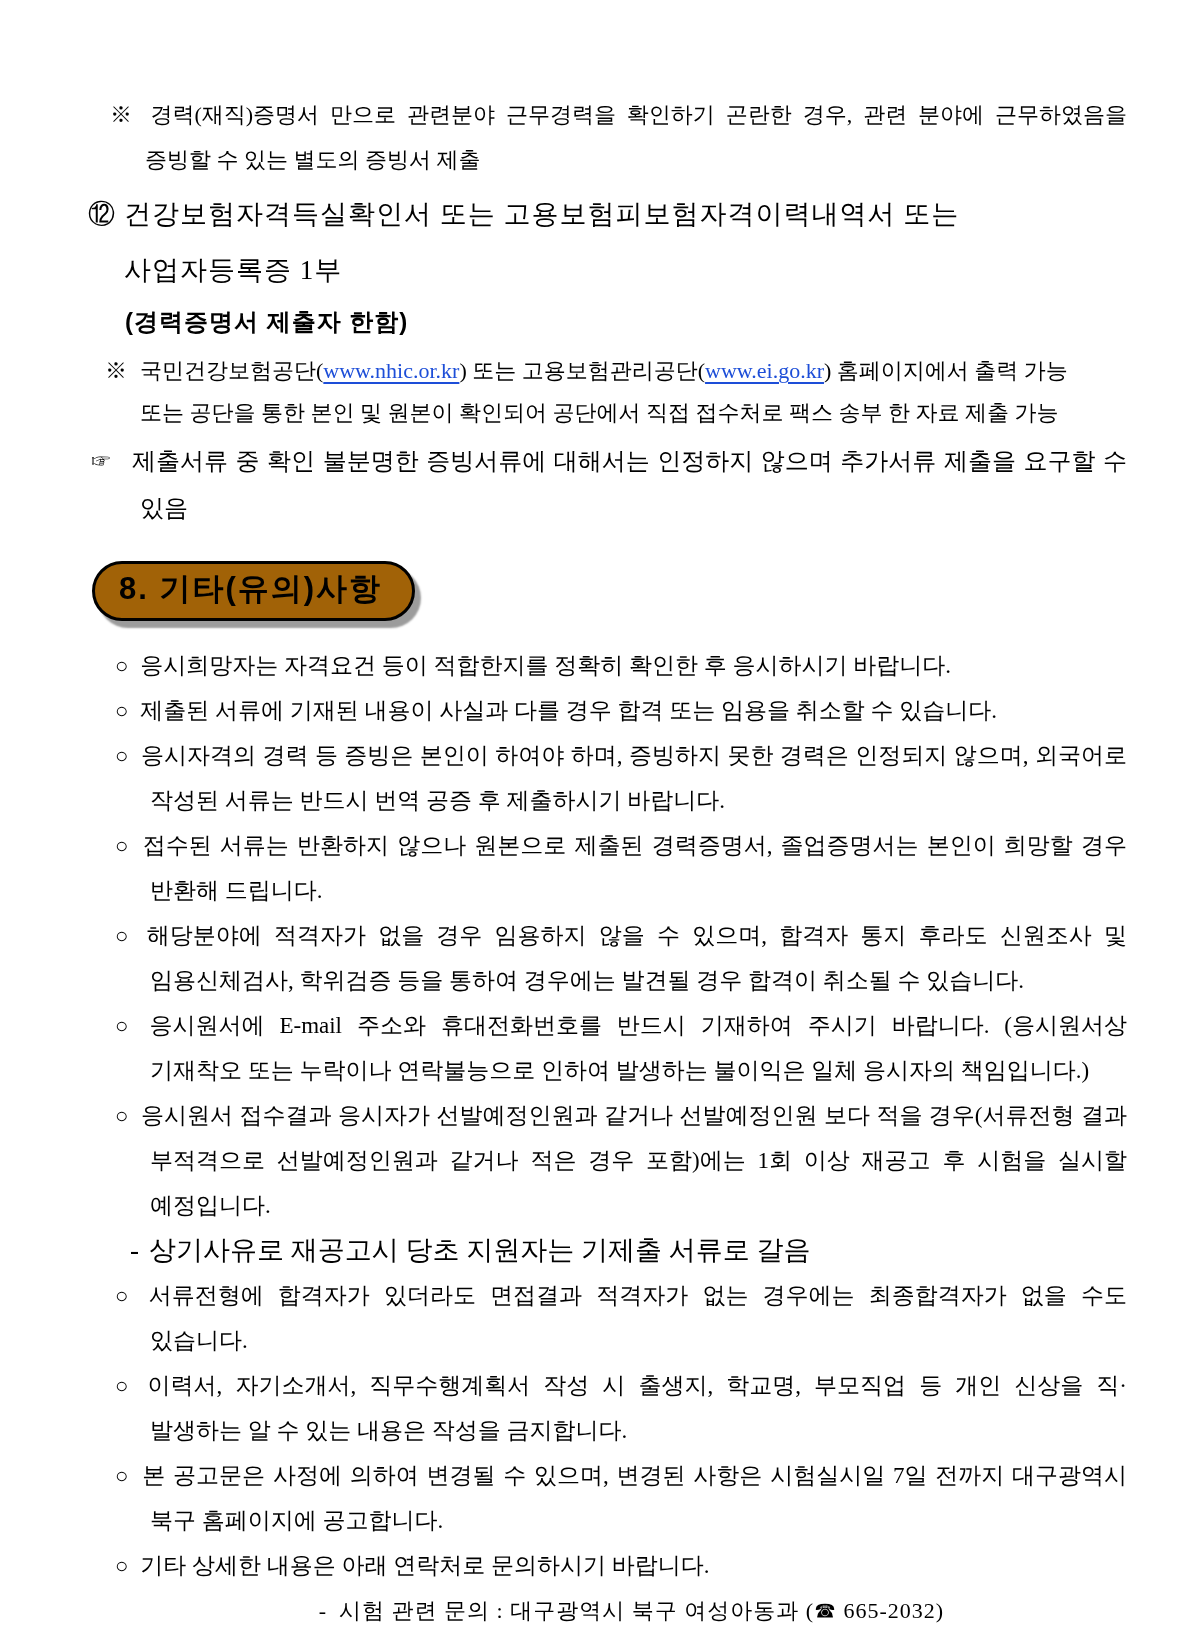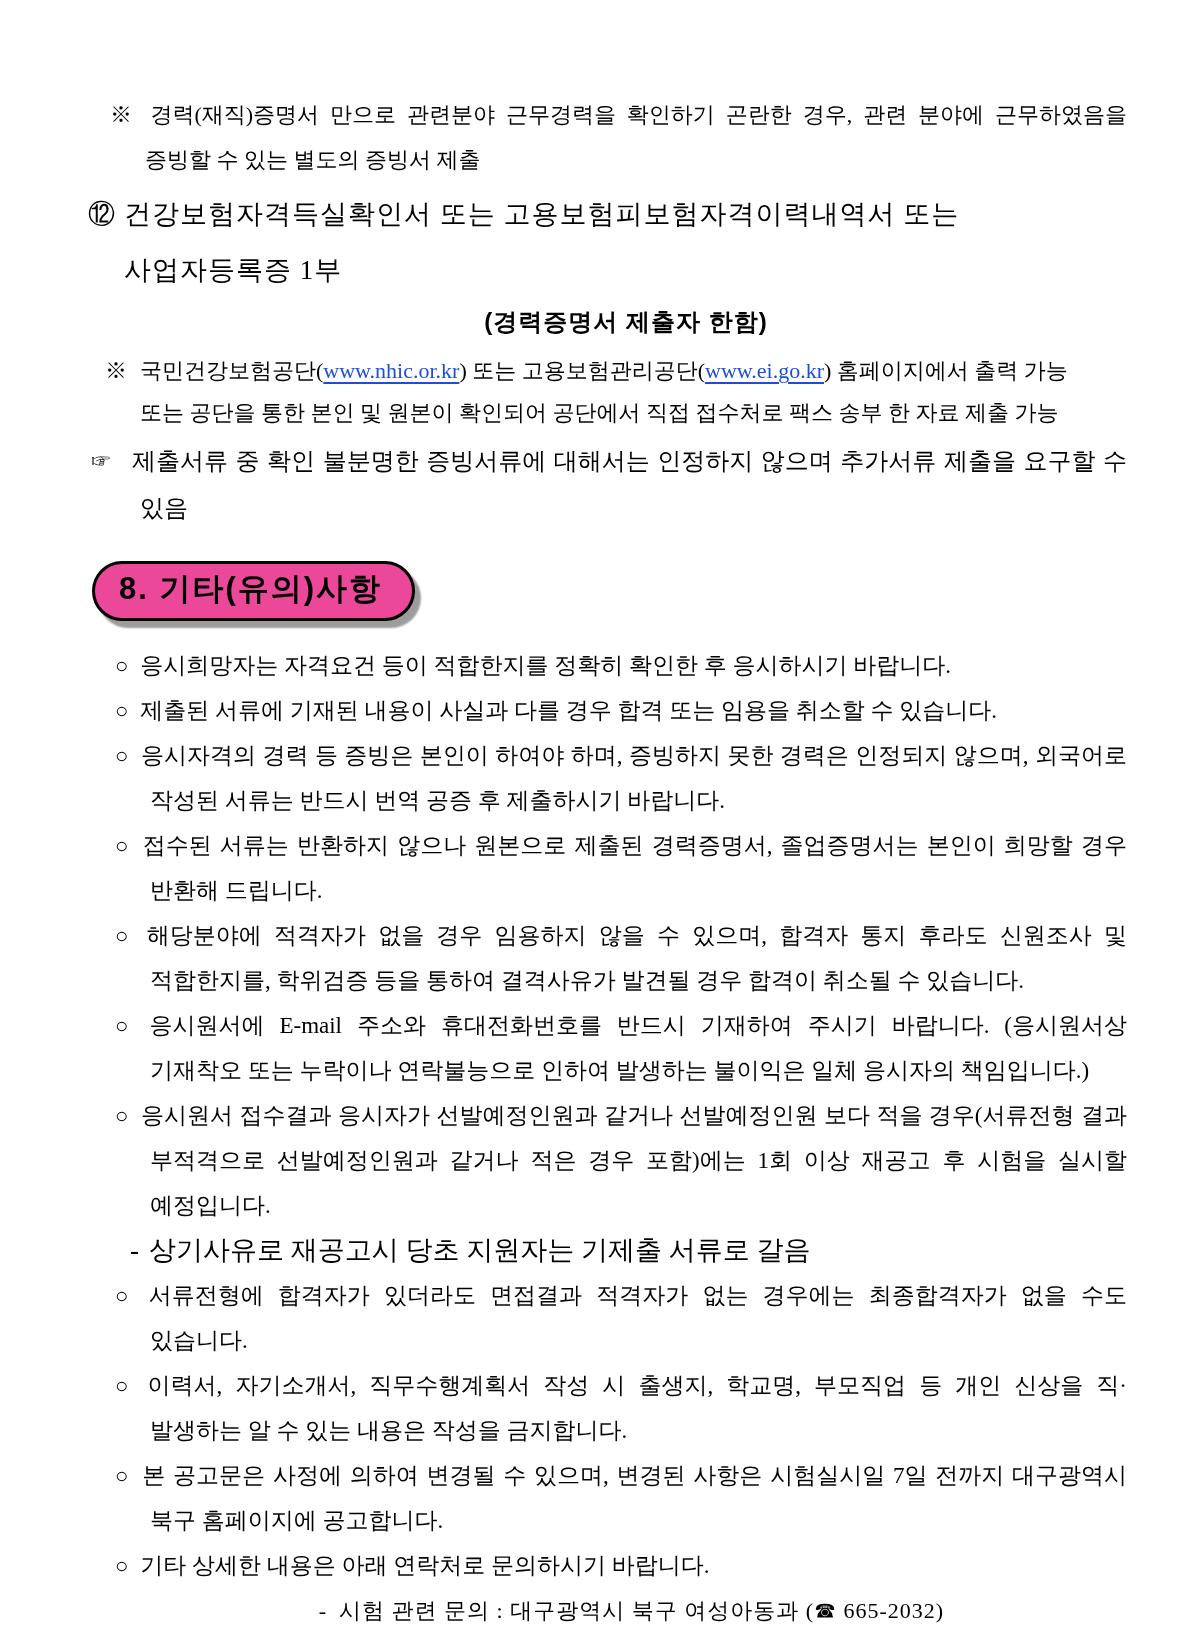--- a/index.html
+++ b/index.html
@@ -40,21 +40,20 @@
   .item12-title .u {
     text-underline-offset: 7px;
   }
   .item12-sub {
     font-size: 24px;
     line-height: 48px;
     font-weight: bold;
     padding-left: 37px;
     font-family: "Liberation Sans", "DejaVu Sans", sans-serif;
     letter-spacing: 1px;
-    text-align: center;
   }
 
   
   .note-nhic {
     font-size: 22px;
     line-height: 42px;
     padding-left: 52px;
     text-indent: -35px;
     margin-top: 4px;
   }
@@ -74,21 +73,21 @@
     text-indent: -50px;
     text-align: justify;
     margin-top: 4px;
   }
   .note-hand .marker { margin-right: 20px; font-size: 22px; }
 
   
   .section-header { margin: 30px 0 22px 4px; }
   .pill {
     display: inline-block;
-    background: #ec4899;
+    background: #a16207;
     border: 3px solid #000000;
     border-radius: 34px;
     padding: 4px 30px 8px 24px;
     font-size: 31px;
     font-weight: bold;
     letter-spacing: 2px;
     font-family: "Liberation Sans", "DejaVu Sans", sans-serif;
     box-shadow: 6px 7px 2px #9c9c9c;
   }
 
@@ -158,21 +157,21 @@
 
     <p class="bullet">
       <span class="marker">○</span><span>응시자격의 경력 등 증빙은 본인이 하여야 하며, 증빙하지 못한 경력은 인정되지 않으며, 외국어로 작성된 서류는 반드시 번역 공증 후 제출하시기 바랍니다.</span>
     </p>
 
     <p class="bullet">
       <span class="marker">○</span><span>접수된 서류는 반환하지 않으나 원본으로 제출된 경력증명서, 졸업증명서는 본인이 희망할 경우 반환해 드립니다.</span>
     </p>
 
     <p class="bullet">
-      <span class="marker">○</span><span>해당분야에 적격자가 없을 경우 임용하지 않을 수 있으며, 합격자 통지 후라도 신원조사 및 적합한지를, 학위검증 등을 통하여 결격사유가 발견될 경우 합격이 취소될 수 있습니다.</span>
+      <span class="marker">○</span><span>해당분야에 적격자가 없을 경우 임용하지 않을 수 있으며, 합격자 통지 후라도 신원조사 및 임용신체검사, 학위검증 등을 통하여 경우에는 발견될 경우 합격이 취소될 수 있습니다.</span>
     </p>
 
     <p class="bullet">
       <span class="marker">○</span><span>응시원서에 E-mail 주소와 휴대전화번호를 반드시 기재하여 주시기 바랍니다. (응시원서상 기재착오 또는 누락이나 연락불능으로 인하여 발생하는 불이익은 일체 응시자의 책임입니다.)</span>
     </p>
 
     <p class="bullet">
       <span class="marker">○</span><span>응시원서 접수결과 응시자가 선발예정인원과 같거나 선발예정인원 보다 적을 경우(서류전형 결과 부적격으로 선발예정인원과 같거나 적은 경우 포함)에는 1회 이상 재공고 후 시험을 실시할 예정입니다.</span>
     </p>
 

